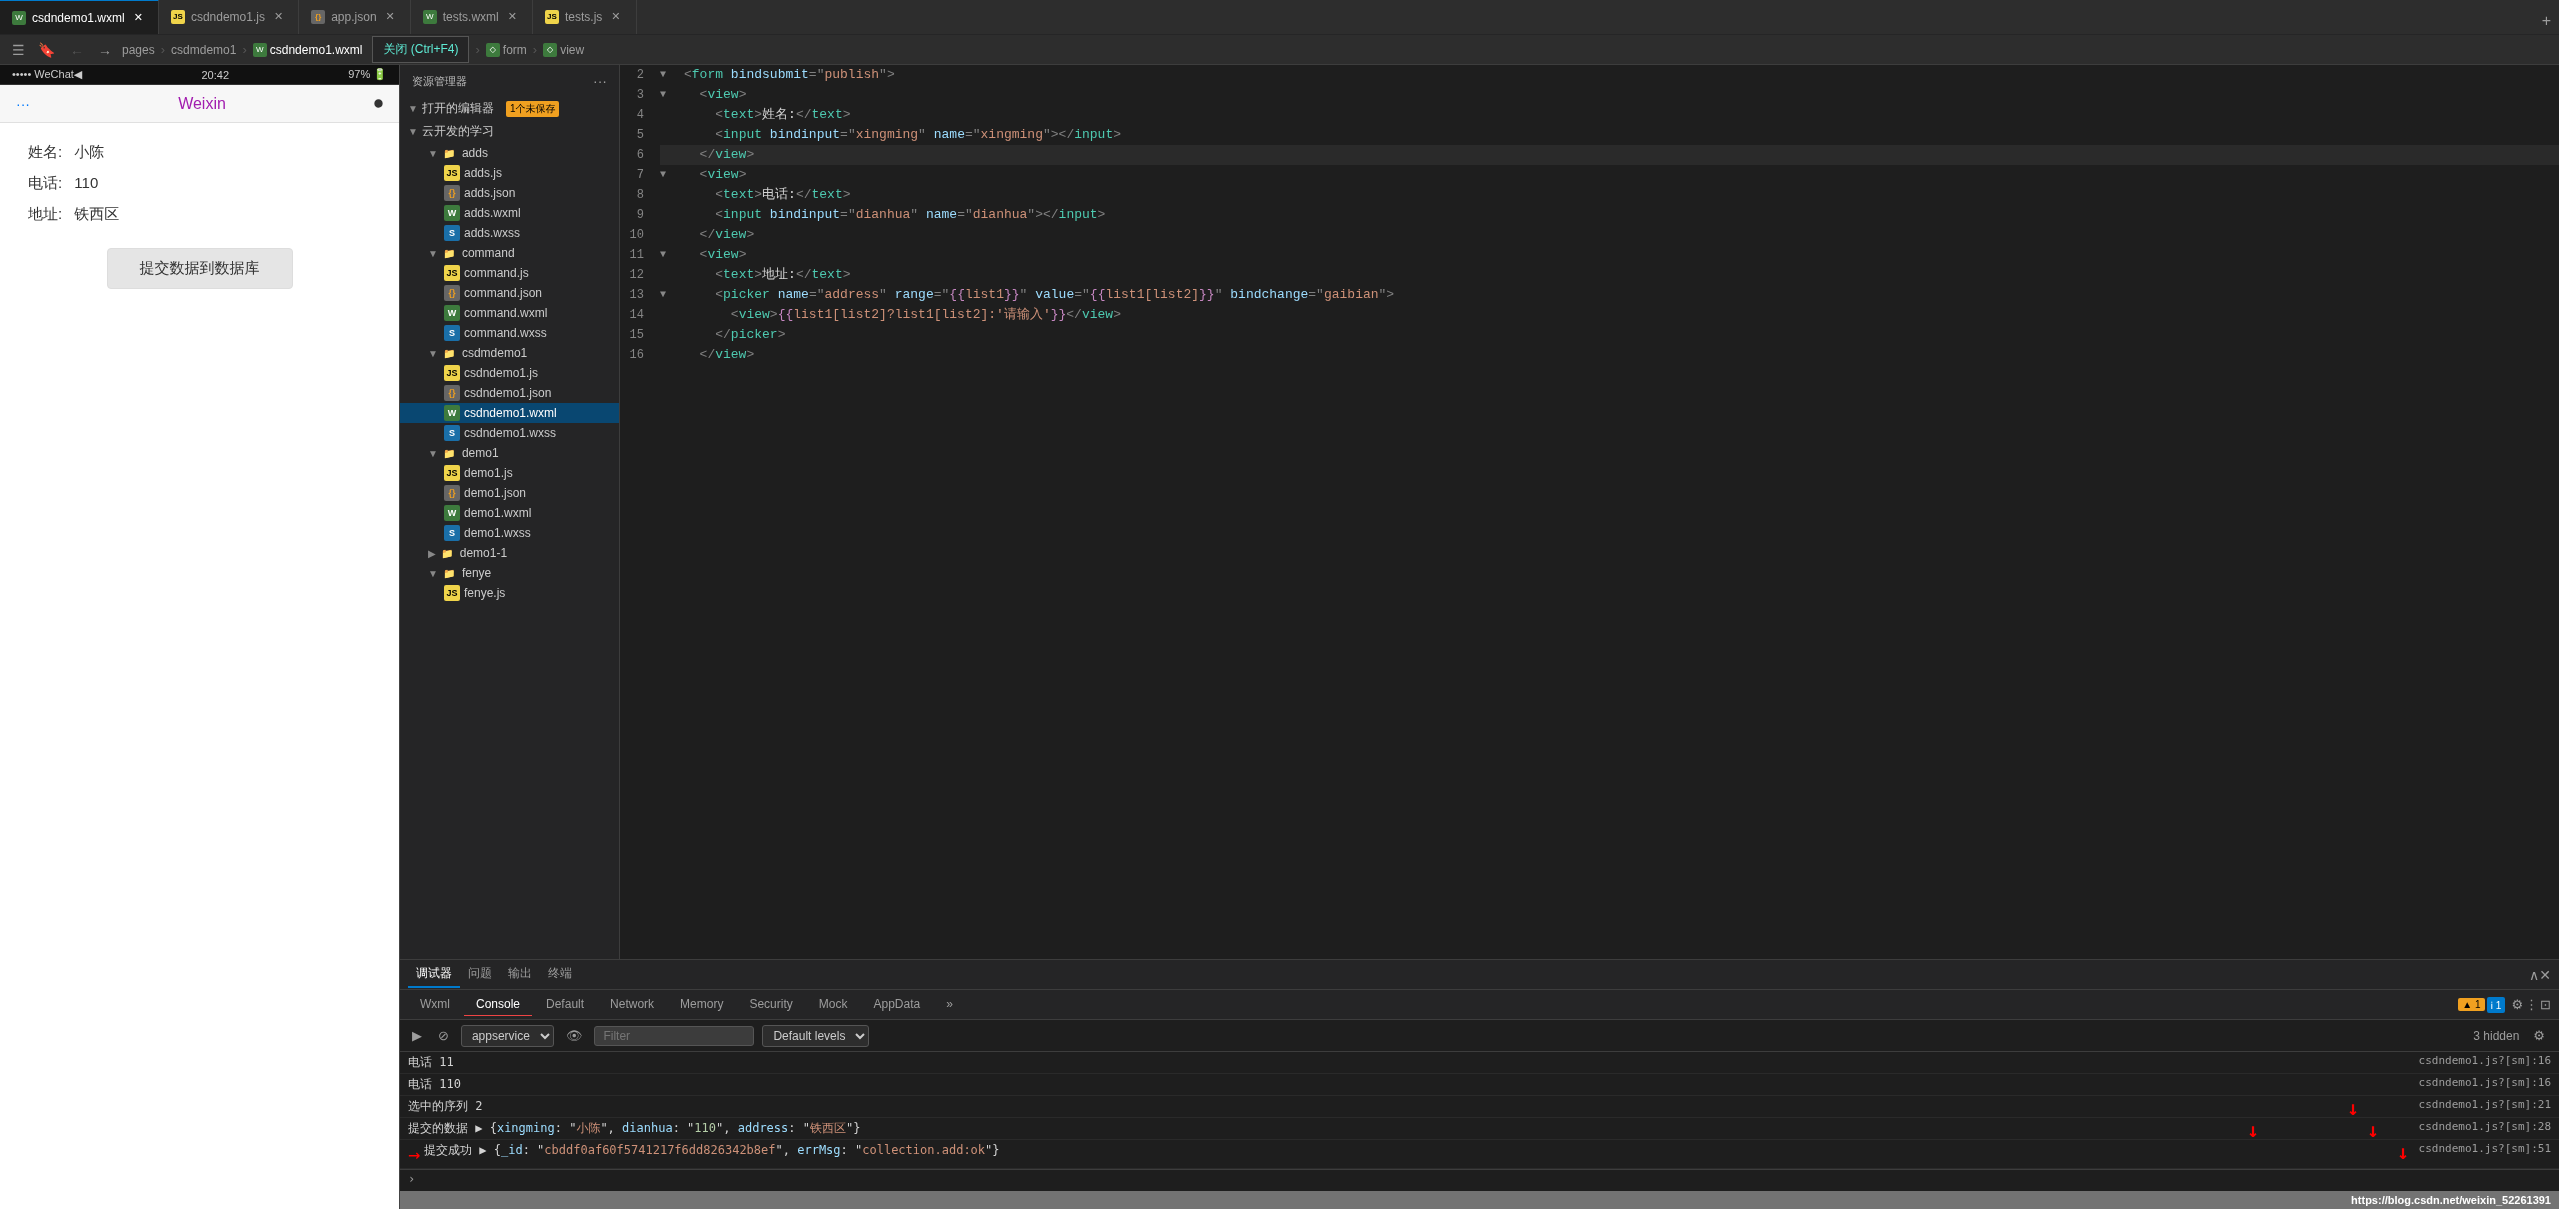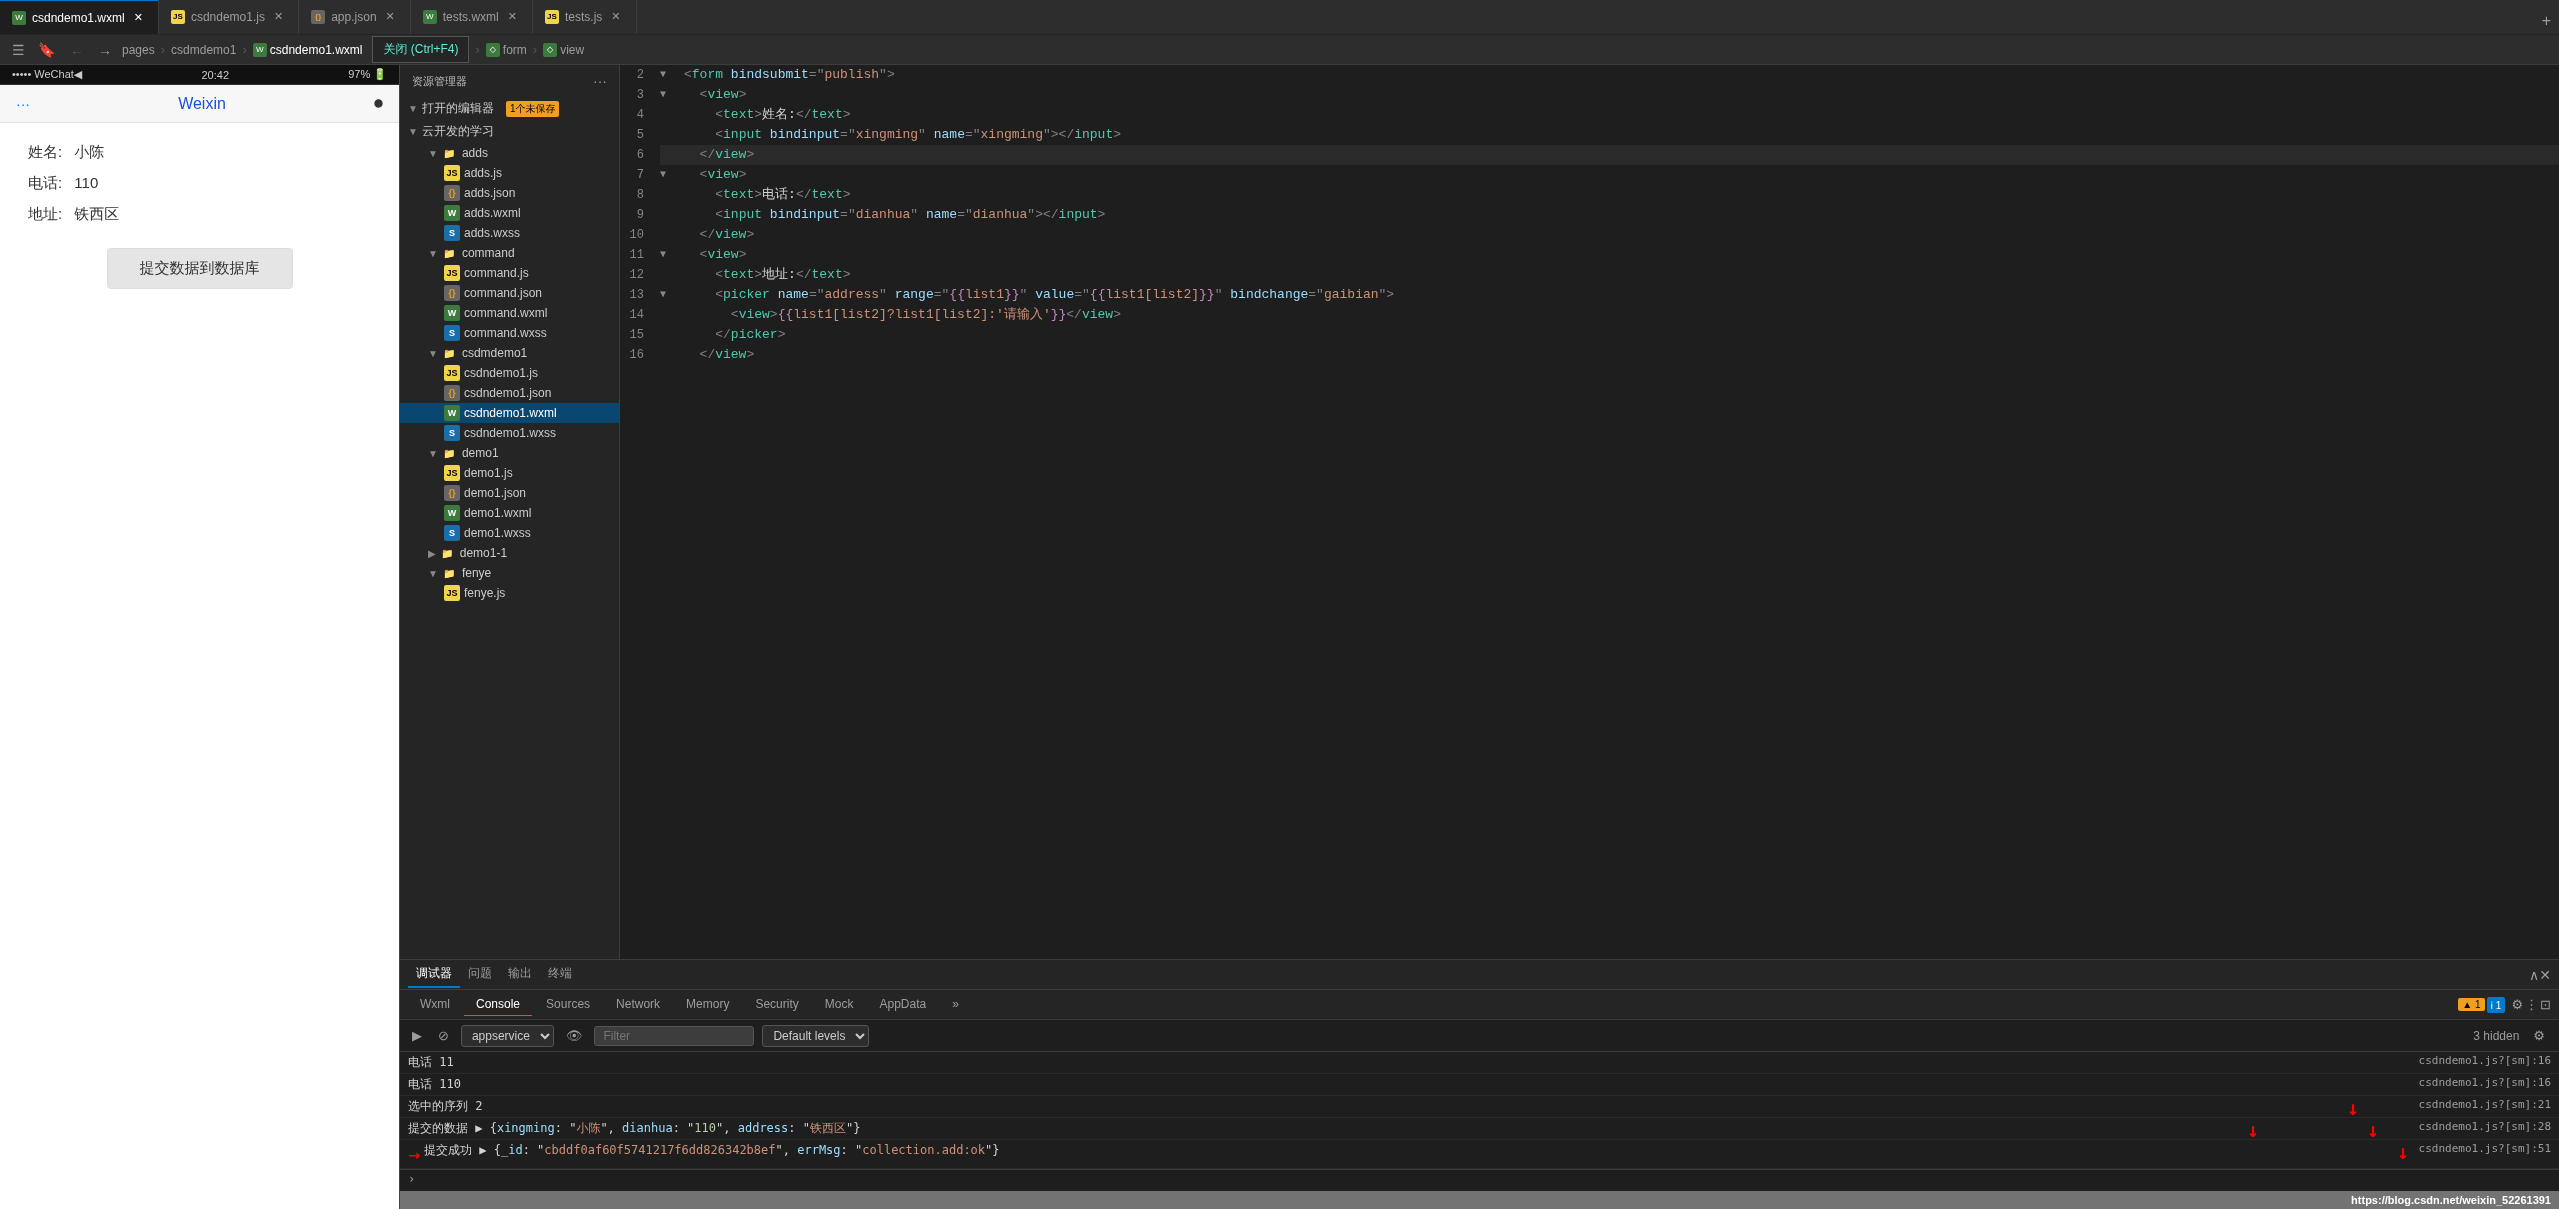--- a/index.html
+++ b/index.html
@@ -154,21 +154,21 @@
       <div style="background:#111;color:#ccc;font-size:11px;padding:3px 12px;display:flex;justify-content:space-between;align-items:center;border-bottom:1px solid #333;">
         <span>••••• WeChat◀</span>
         <span>20:42</span>
         <span>97% 🔋</span>
       </div>
 
       <div style="background:#fff;flex:1;display:flex;flex-direction:column;">
 
         <div style="background:#f7f7f7;border-bottom:1px solid #e0e0e0;padding:8px 16px;display:flex;align-items:center;justify-content:space-between;">
           <span style="color:#007aff;font-size:14px;">···</span>
-          <span style="font-size:16px;font-weight:500;color:#1d4ed8;">Weixin</span>
+          <span style="font-size:16px;font-weight:500;color:#a21caf;">Weixin</span>
           <span style="color:#333;font-size:18px;">⏺</span>
         </div>
 
         <div style="padding:20px 28px;flex:1;">
           <div style="margin-bottom:12px;font-size:15px;color:#333;">
             <span>姓名:</span>
             <span style="margin-left:8px;">小陈</span>
           </div>
           <div style="margin-bottom:12px;font-size:15px;color:#333;">
             <span>电话:</span>
@@ -412,21 +412,21 @@
           <div class="devtools-tab">输出</div>
           <div class="devtools-tab">终端</div>
           <div style="flex:1;"></div>
           <button style="background:none;border:none;color:#9d9d9d;cursor:pointer;font-size:14px;">∧</button>
           <button style="background:none;border:none;color:#9d9d9d;cursor:pointer;font-size:14px;">✕</button>
         </div>
 
         <div style="display:flex;align-items:center;background:#252526;border-bottom:1px solid #3d3d3d;height:30px;padding:0 8px;gap:2px;">
           <div class="dt-tab">Wxml</div>
           <div class="dt-tab active">Console</div>
-          <div class="dt-tab">Sources</div>
+          <div class="dt-tab">Default</div>
           <div class="dt-tab">Network</div>
           <div class="dt-tab">Memory</div>
           <div class="dt-tab">Security</div>
           <div class="dt-tab">Mock</div>
           <div class="dt-tab">AppData</div>
           <div class="dt-tab">»</div>
           <div style="flex:1;"></div>
           <span style="display:flex;align-items:center;gap:2px;">
             <span style="background:#f0a020;color:#000;border-radius:2px;font-size:10px;padding:1px 4px;">▲ 1</span>
             <span style="background:#007acc;color:#fff;border-radius:2px;font-size:10px;padding:1px 4px;">ℹ 1</span>

